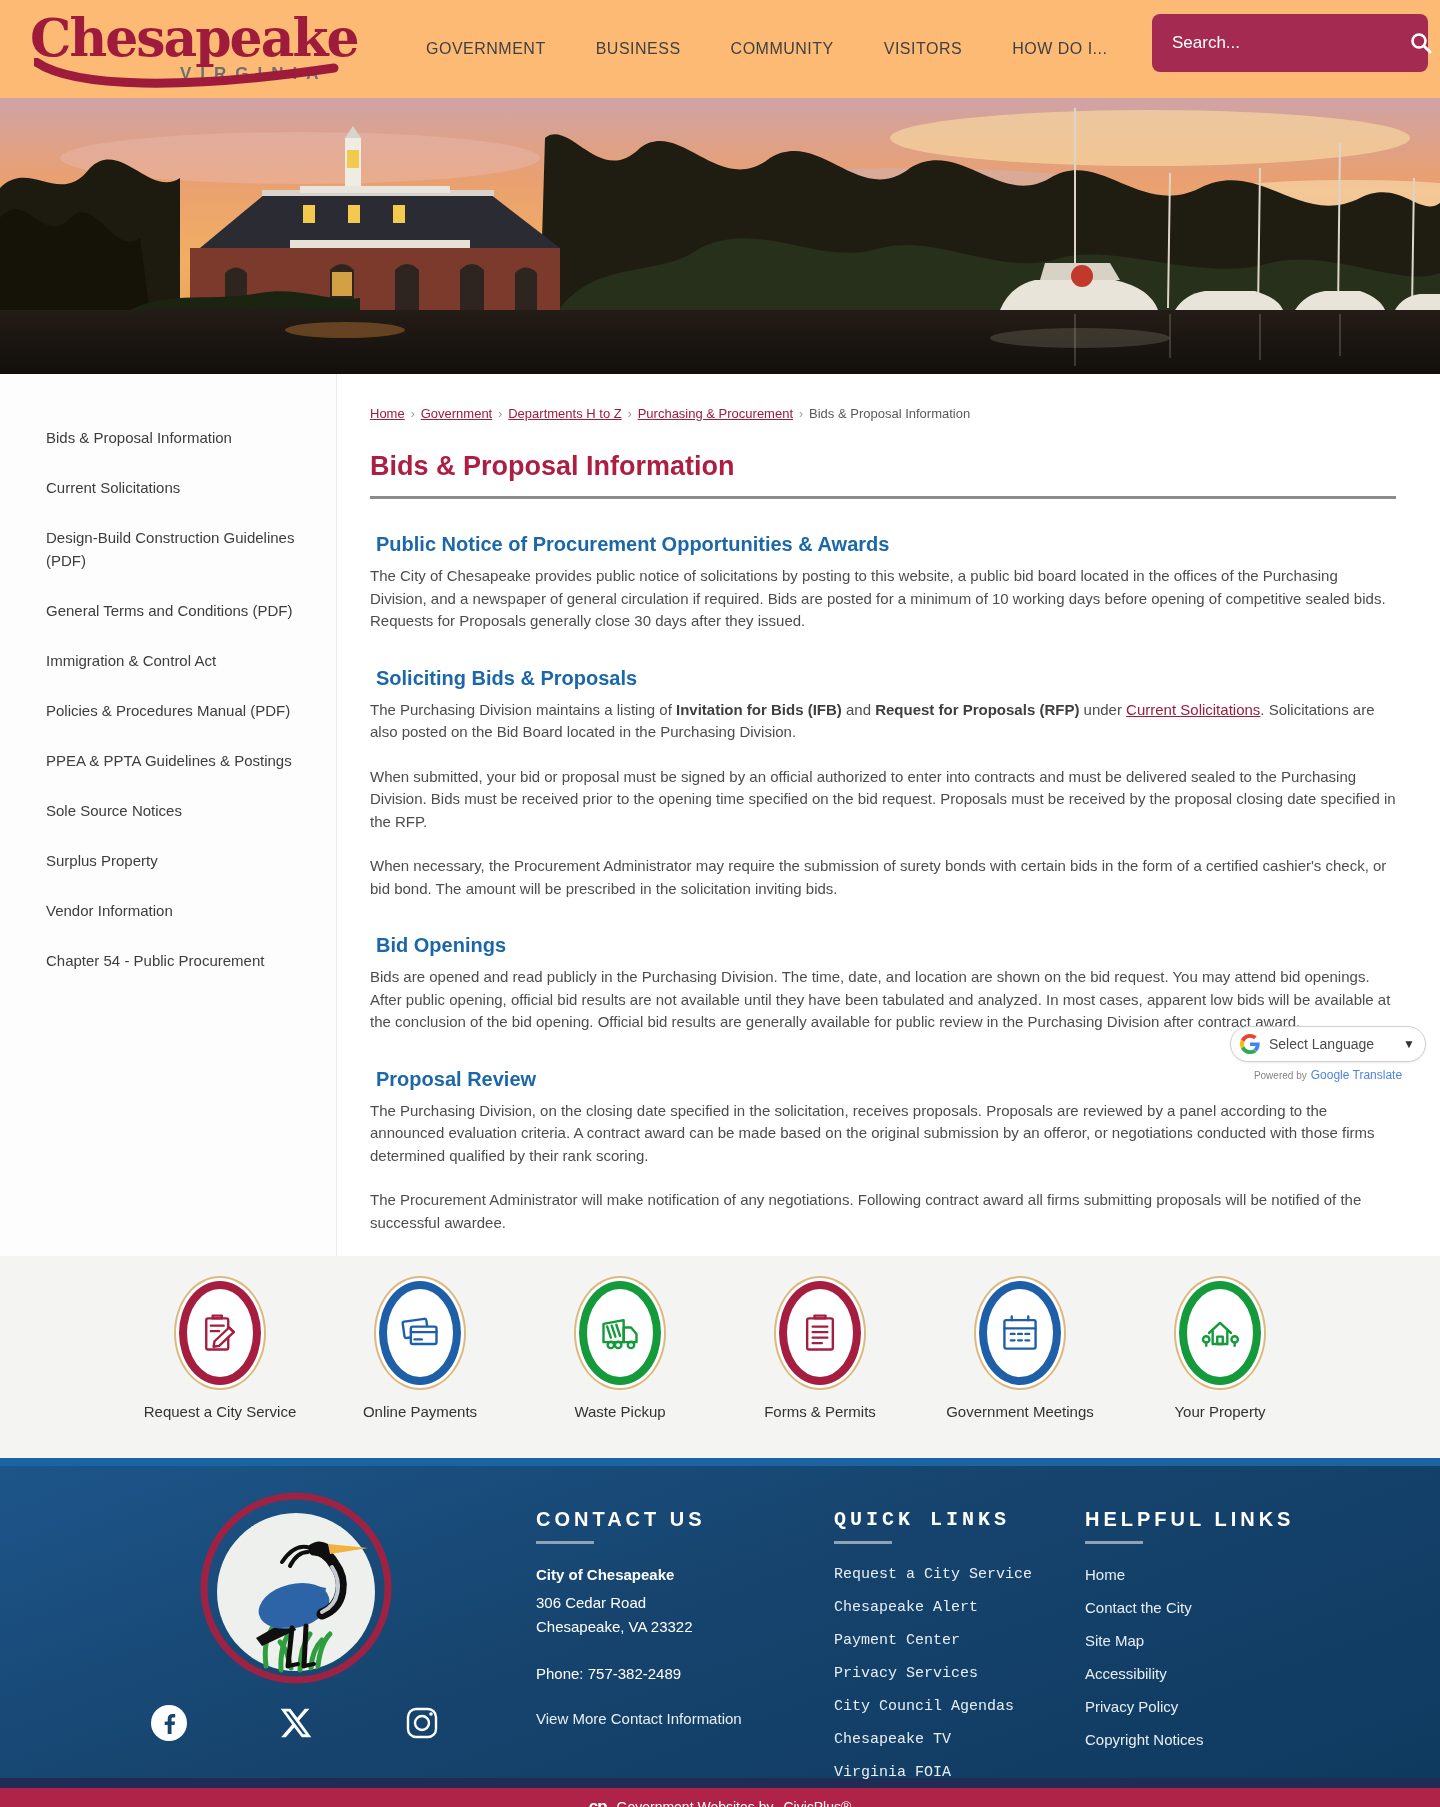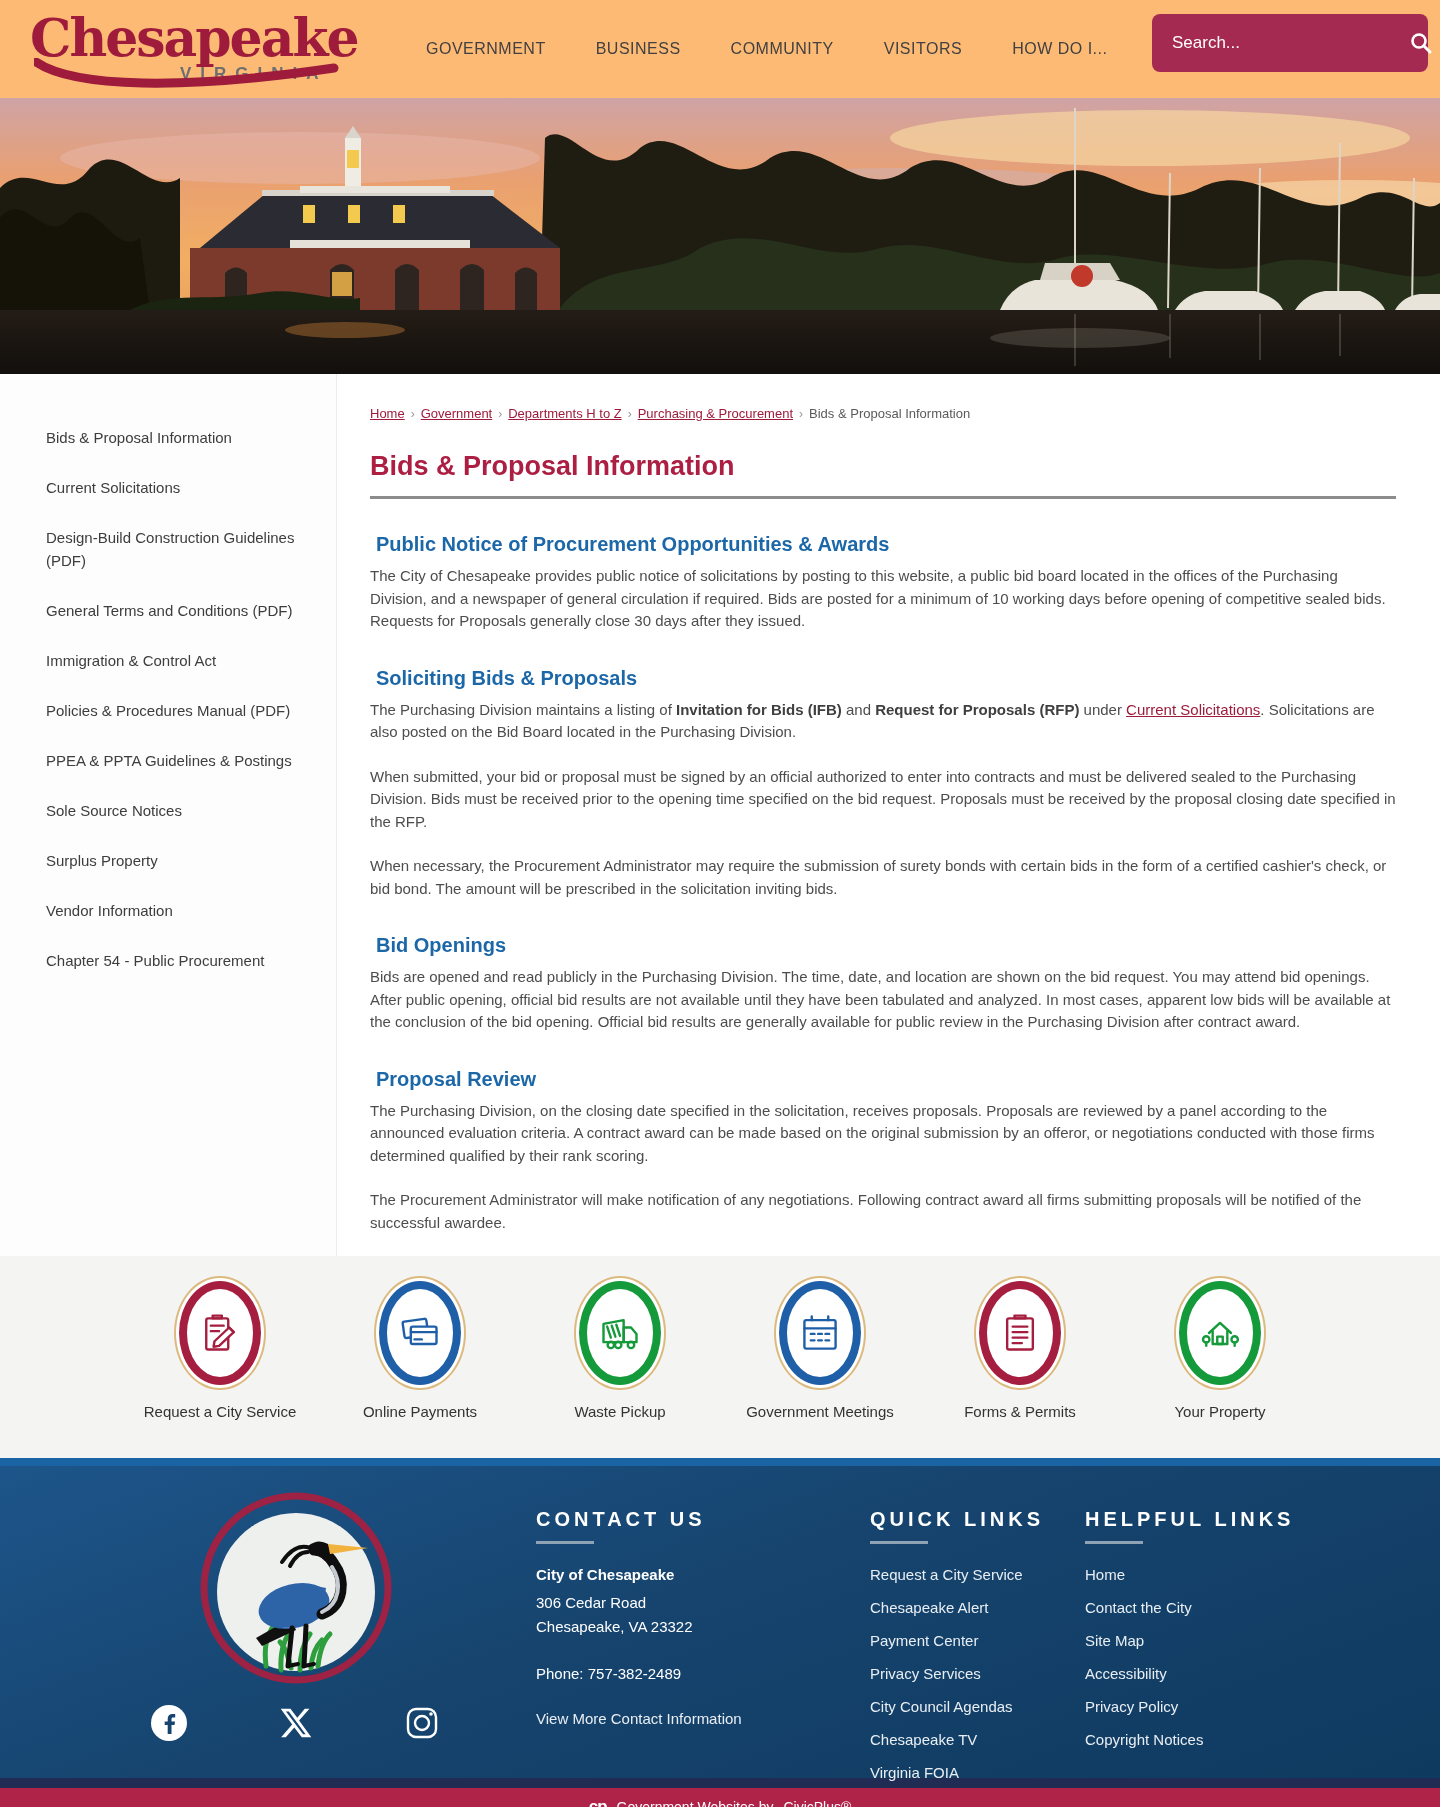--- a/index.html
+++ b/index.html
@@ -56,21 +56,21 @@
   .qa-inner svg{width:44px;height:44px;}
   .qa-label{margin-top:13px;font-size:15px;color:#333;}
 
   
   .footer{background:linear-gradient(160deg,#1d558a 0%,#16446e 45%,#0f3a60 100%);border-top:8px solid #1a64a4;color:#fff;height:312px;position:relative;box-sizing:content-box;}
   .heron-wrap{position:absolute;left:196px;top:22px;width:200px;text-align:center;}
   .social-row{position:absolute;left:150px;top:238px;width:290px;display:flex;justify-content:space-between;align-items:center;}
   .social-row span{cursor:pointer;display:inline-flex;}
   .f-col{position:absolute;top:42px;}
   .f-contact{left:536px;width:270px;}
-  .f-quick{left:870px;width:220px;}
+  .f-quick{left:834px;width:220px;font-family:Liberation Mono, monospace;}
   .f-help{left:1085px;width:220px;}
   .f-heading{font-size:20px;font-weight:700;letter-spacing:4px;color:#fff;}
   .f-underline{width:58px;height:3px;background:#8fa3b5;margin-top:10px;margin-bottom:22px;}
   .f-col a{display:block;color:#e9eef3;font-size:15px;text-decoration:none;margin-bottom:16px;cursor:pointer;}
   .f-org{font-weight:700;font-size:15px;margin-bottom:8px;}
   .f-line{font-size:15px;line-height:24px;}
   .f-phone{font-size:15px;margin-top:26px;}
   .f-more{display:inline-block;color:#e9eef3;font-size:15px;margin-top:28px;text-decoration:none;cursor:pointer;}
 
   .navy-strip{height:10px;background:#202c54;}
@@ -228,20 +228,35 @@
             <p>Bids are opened and read publicly in the Purchasing Division. The time, date, and location are shown on the bid request. You may attend bid openings. After public opening, official bid results are not available until they have been tabulated and analyzed. In most cases, apparent low bids will be available at the conclusion of the bid opening. Official bid results are generally available for public review in the Purchasing Division after contract award.</p>
           </div>
           <div class="section">
             <h2>Proposal Review</h2>
             <p>The Purchasing Division, on the closing date specified in the solicitation, receives proposals. Proposals are reviewed by a panel according to the announced evaluation criteria. A contract award can be made based on the original submission by an offeror, or negotiations conducted with those firms determined qualified by their rank scoring.</p>
             <p>The Procurement Administrator will make notification of any negotiations. Following contract award all firms submitting proposals will be notified of the successful awardee.</p>
           </div>
         </div>
     </main>
 
+    <div class="gt-widget">
+      <div class="gt-pill">
+        <svg class="g-logo" width="22" height="22" viewBox="0 0 48 48">
+          <path fill="#4285F4" d="M45.1,24.5c0-1.6-0.1-2.7-0.4-4H24v7.6h12.1c-0.3,2-1.6,5-4.5,7l6.9,5.4C42.6,36.6,45.1,31.1,45.1,24.5z"></path>
+          <path fill="#34A853" d="M24,46c5.9,0,10.9-2,14.5-5.3l-6.9-5.4c-1.9,1.3-4.4,2.2-7.6,2.2c-5.8,0-10.7-3.8-12.5-9.1l-7.1,5.5C8,41.3,15.4,46,24,46z"></path>
+          <path fill="#FBBC05" d="M11.5,28.4C11,27,10.8,25.5,10.8,24s0.3-3,0.7-4.4l-7.1-5.5C2.9,17.1,2,20.4,2,24s0.9,6.9,2.4,9.9L11.5,28.4z"></path>
+          <path fill="#EA4335" d="M24,10.5c4.1,0,6.9,1.8,8.5,3.3l6.2-6.1C35,4.2,29.9,2,24,2C15.4,2,8,6.7,4.4,14.1l7.1,5.5C13.3,14.3,18.2,10.5,24,10.5z"></path>
+        </svg>
+        <span class="gt-label">Select Language</span>
+        <span class="gt-chevron">▼</span>
+      </div>
+      <div class="gt-powered">
+        <span class="pb">Powered by</span><span>Google Translate</span>
+      </div>
+    </div>
   </div>
 
   <section class="quick-band">
     <div class="quick-row" id="quick-row">
         <div class="qa">
           <div class="qa-outer">
             <div class="qa-inner" style="color: rgb(165, 30, 63);">
               <svg viewBox="0 0 48 48" fill="none" stroke="currentColor" stroke-width="2.6" stroke-linecap="round" stroke-linejoin="round">
       <rect x="9" y="8" width="24" height="34" rx="2"></rect>
                 <path d="M16,8 h10 v-3 h-10 z M14,16 h14 M14,22 h9"></path>
@@ -274,41 +289,41 @@
                 <circle cx="14" cy="37" r="3.5"></circle>
                 <circle cx="22" cy="37" r="3.5"></circle>
                 <circle cx="36" cy="37" r="3.5"></circle>
     </svg>
             </div>
           </div>
           <div class="qa-label">Waste Pickup</div>
         </div>
         <div class="qa">
           <div class="qa-outer">
+            <div class="qa-inner" style="color: rgb(165, 30, 63);">
+              <svg viewBox="0 0 48 48" fill="none" stroke="currentColor" stroke-width="2.6" stroke-linecap="round" stroke-linejoin="round">
+      <rect x="10" y="8" width="28" height="34" rx="2"></rect>
+                <path d="M18,8 h12 v-3 h-12 z"></path>
+      <path d="M16,17 h16 M16,23 h16 M16,29 h16 M16,35 h10"></path>
+    </svg>
+            </div>
+          </div>
+          <div class="qa-label">Forms &amp; Permits</div>
+        </div>
+        <div class="qa">
+          <div class="qa-outer">
             <div class="qa-inner" style="color: rgb(31, 95, 168);">
               <svg viewBox="0 0 48 48" fill="none" stroke="currentColor" stroke-width="2.6" stroke-linecap="round" stroke-linejoin="round">
       <rect x="7" y="10" width="34" height="31" rx="2"></rect>
                 <path d="M7,19 h34 M15,10 v-4 M33,10 v-4"></path>
       <path d="M14,25 h4 M22,25 h4 M30,25 h4 M14,32 h4 M22,32 h4 M30,32 h4"></path>
     </svg>
             </div>
           </div>
           <div class="qa-label">Government Meetings</div>
-        </div>
-        <div class="qa">
-          <div class="qa-outer">
-            <div class="qa-inner" style="color: rgb(165, 30, 63);">
-              <svg viewBox="0 0 48 48" fill="none" stroke="currentColor" stroke-width="2.6" stroke-linecap="round" stroke-linejoin="round">
-      <rect x="10" y="8" width="28" height="34" rx="2"></rect>
-                <path d="M18,8 h12 v-3 h-12 z"></path>
-      <path d="M16,17 h16 M16,23 h16 M16,29 h16 M16,35 h10"></path>
-    </svg>
-            </div>
-          </div>
-          <div class="qa-label">Forms &amp; Permits</div>
         </div>
         <div class="qa">
           <div class="qa-outer">
             <div class="qa-inner" style="color: rgb(20, 154, 58);">
               <svg viewBox="0 0 48 48" fill="none" stroke="currentColor" stroke-width="2.6" stroke-linecap="round" stroke-linejoin="round">
       <path d="M12,24 L24,13 L36,24"></path>
                 <path d="M16,22 v14 h16 v-14"></path>
                 <rect x="21" y="28" width="6" height="8"></rect>
       <circle cx="9" cy="31" r="3.5"></circle>
                 <path d="M9,34 v4"></path>

